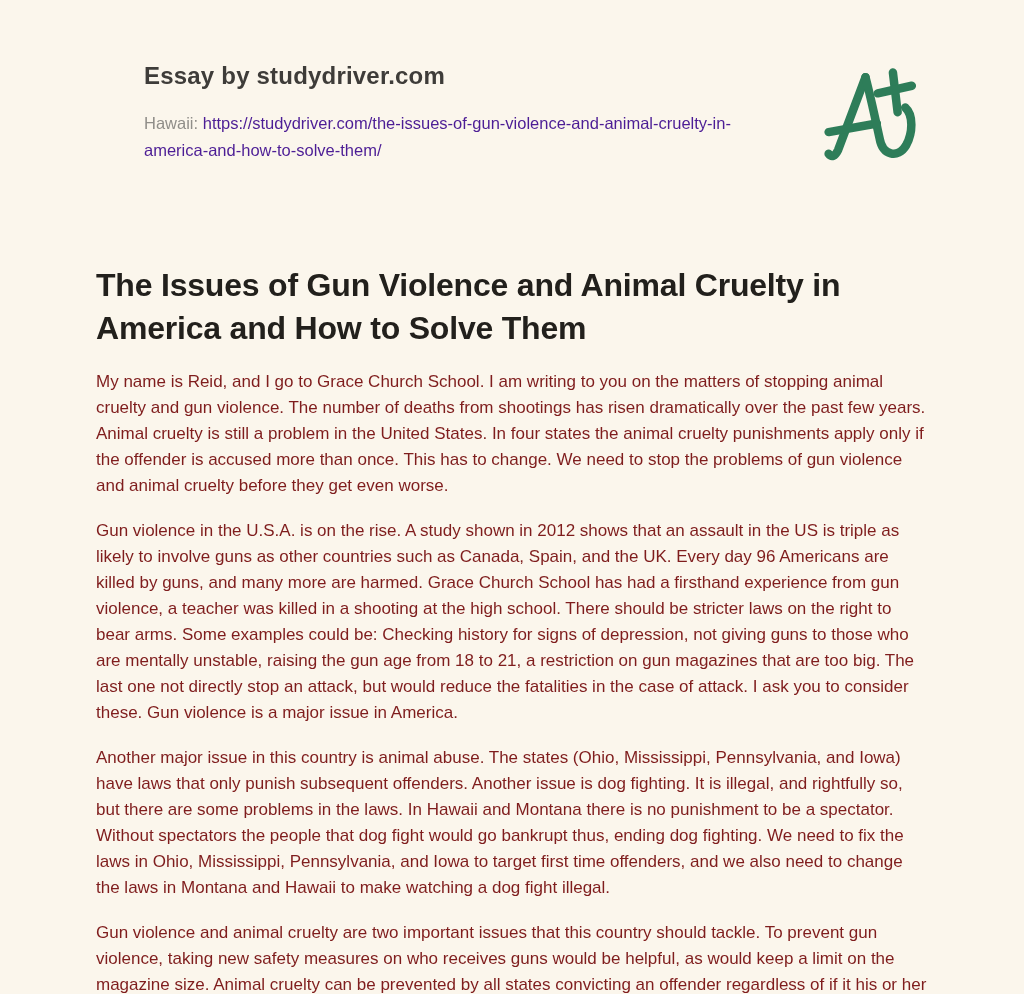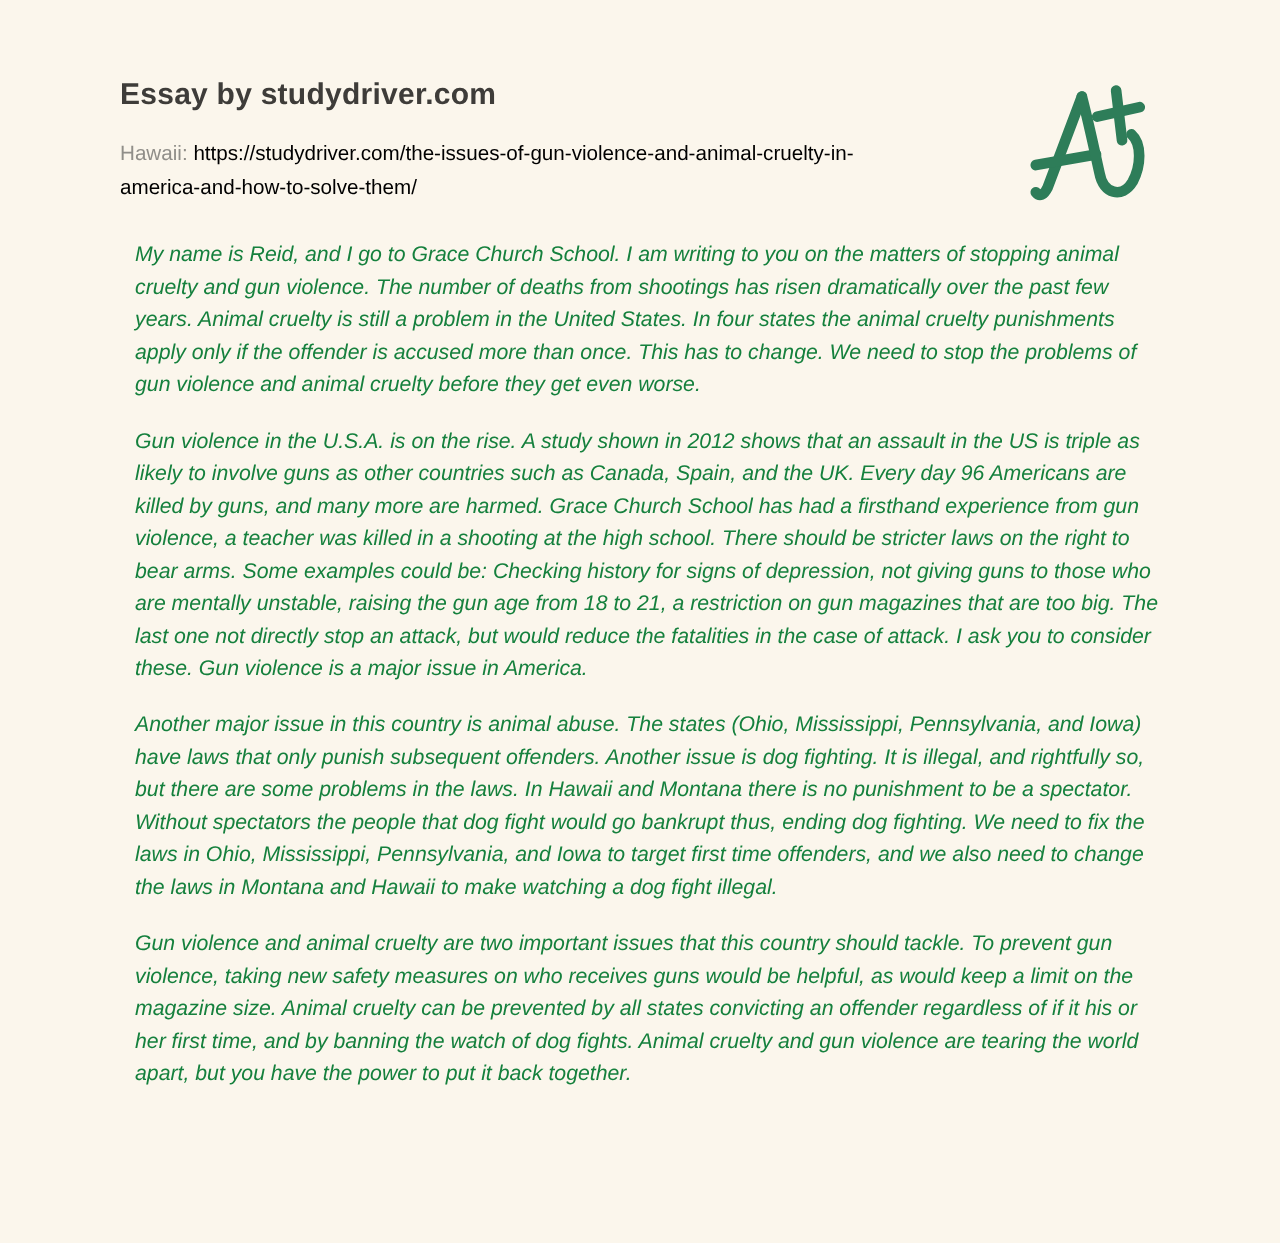--- a/index.html
+++ b/index.html
@@ -13,40 +13,41 @@
     height: 994px;
     background: #fbf6ec;
     box-sizing: border-box;
     padding: 62px 96px 28px 96px;
     overflow: hidden;
   }
   .header-row {
     display: flex;
     justify-content: space-between;
     align-items: flex-start;
+    margin-left: 48px;
   }
   .header-left {
     max-width: 640px;
   }
   .site-heading {
     font-size: 24px;
     font-weight: bold;
     color: #3e3c39;
     letter-spacing: 0.2px;
     margin: 0 0 20px 0;
   }
   .source-line {
     font-size: 16.5px;
     line-height: 27px;
     color: #908e89;
     max-width: 625px;
     overflow-wrap: break-word;
   }
   .source-link {
-    color: #000000;
+    color: #4c1d95;
     text-decoration: none;
     cursor: pointer;
   }
   .logo {
     width: 104px;
     height: 112px;
     margin-top: -2px;
     margin-right: 2px;
     flex-shrink: 0;
   }
@@ -57,23 +58,22 @@
     color: #22201c;
     letter-spacing: -0.2px;
     margin: 92px 0 0 0;
   }
   .essay-body {
     margin-top: 6px;
   }
   .essay-body p {
     font-size: 17px;
     line-height: 26px;
-    color: #15803d;
-    margin: 19px 0 0 12px;
-    font-style: italic;
+    color: #7f1d1d;
+    margin: 19px 0 0 0;
   }
 </style>
 </head>
 <body>
 
 <div class="page">
 
   <div class="header-row">
     <div class="header-left">
       <h1 class="site-heading">Essay by studydriver.com</h1>
@@ -92,20 +92,21 @@
 
         <path d="M 46 15 C 52 38 57 62 61 80 C 64 97 80 102 89 87 C 96 74 97 55 88 47"></path>
 
         <path d="M 75 10 L 80 52"></path>
 
         <path d="M 59 32 L 95 24"></path>
       </g>
     </svg>
   </div>
 
+  <h2 class="article-title">The Issues of Gun Violence and Animal Cruelty in America and How to Solve Them</h2>
 
   <div class="essay-body">
     <p>My name is Reid, and I go to Grace Church School. I am writing to you on the matters of stopping animal cruelty and gun violence. The number of deaths from shootings has risen dramatically over the past few years. Animal cruelty is still a problem in the United States. In four states the animal cruelty punishments apply only if the offender is accused more than once. This has to change. We need to stop the problems of gun violence and animal cruelty before they get even worse.</p>
     <p>Gun violence in the U.S.A. is on the rise. A study shown in 2012 shows that an assault in the US is triple as likely to involve guns as other countries such as Canada, Spain, and the UK. Every day 96 Americans are killed by guns, and many more are harmed. Grace Church School has had a firsthand experience from gun violence, a teacher was killed in a shooting at the high school. There should be stricter laws on the right to bear arms. Some examples could be: Checking history for signs of depression, not giving guns to those who are mentally unstable, raising the gun age from 18 to 21, a restriction on gun magazines that are too big. The last one not directly stop an attack, but would reduce the fatalities in the case of attack. I ask you to consider these. Gun violence is a major issue in America.</p>
     <p>Another major issue in this country is animal abuse. The states (Ohio, Mississippi, Pennsylvania, and Iowa) have laws that only punish subsequent offenders. Another issue is dog fighting. It is illegal, and rightfully so, but there are some problems in the laws. In Hawaii and Montana there is no punishment to be a spectator. Without spectators the people that dog fight would go bankrupt thus, ending dog fighting. We need to fix the laws in Ohio, Mississippi, Pennsylvania, and Iowa to target first time offenders, and we also need to change the laws in Montana and Hawaii to make watching a dog fight illegal.</p>
     <p>Gun violence and animal cruelty are two important issues that this country should tackle. To prevent gun violence, taking new safety measures on who receives guns would be helpful, as would keep a limit on the magazine size. Animal cruelty can be prevented by all states convicting an offender regardless of if it his or her first time, and by banning the watch of dog fights. Animal cruelty and gun violence are tearing the world apart, but you have the power to put it back together.</p>
   </div>
 
 </div>
 

